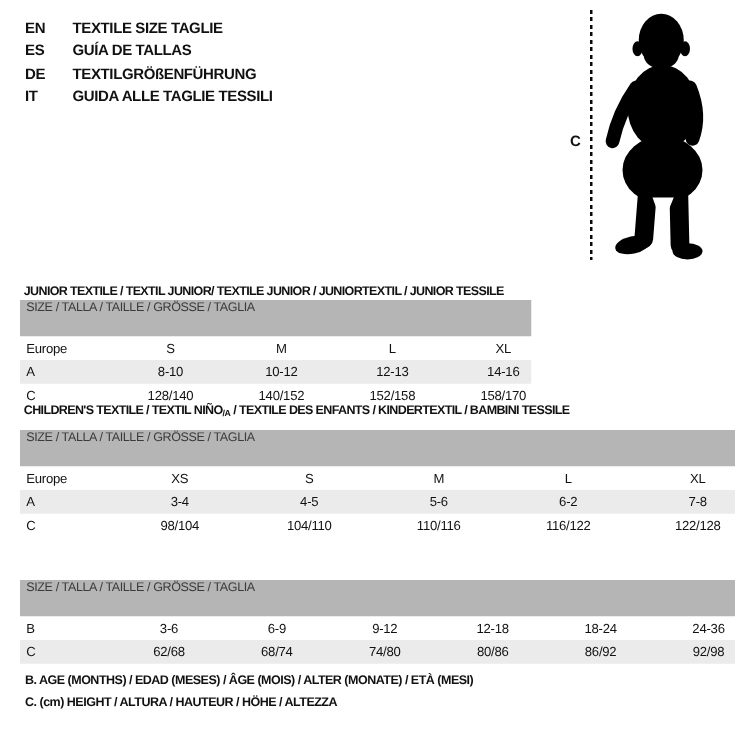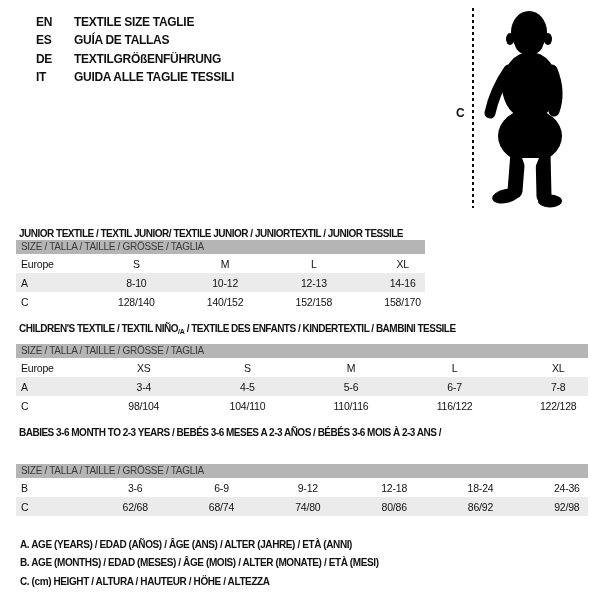--- a/index.html
+++ b/index.html
@@ -4,21 +4,21 @@
 <style>
   html, body { margin:0; padding:0; background:#ffffff; }
   body {
     width:600px; height:600px; position:relative; overflow:hidden;
     font-family:"Liberation Sans","DejaVu Sans",sans-serif;
     color:#111111;
     -webkit-font-smoothing:antialiased;
   }
 
   
-  .lang-list { position:absolute; left:36px; top:13px; }
+  .lang-list { position:absolute; left:20px; top:13px; }
   .lang-row  { display:flex; line-height:18.4px; font-weight:700; font-size:12px; letter-spacing:-0.3px; white-space:nowrap; }
   .lang-code { width:38px; flex:0 0 38px; }
 
   
   .height-line {
     position:absolute; left:472px; top:8px; width:2px; height:200px;
     background:repeating-linear-gradient(to bottom, #0a0a0a 0 3px, transparent 3px 6px);
   }
   .height-label { position:absolute; left:456px; top:106px; font-weight:700; font-size:12px; }
   .silhouette { position:absolute; left:482px; top:8px; width:98px; height:200px; }
@@ -26,21 +26,21 @@
   
   .table-title {
     position:absolute; left:19px; font-weight:700; font-size:10px;
     letter-spacing:-0.5px; white-space:nowrap; line-height:13.5px;
   }
   .size-table { position:absolute; left:16px; }
   .t1 { top:240px; width:409px; }
   .t2 { top:344px; width:572px; }
   .t3 { top:464px; width:572px; }
   .size-bar {
-    height:14px; background:#b5b5b5; color:#3a3a3a;
+    height:29px; background:#b5b5b5; color:#3a3a3a;
     font-size:10px; line-height:14px; padding-left:5px; box-sizing:border-box;
     letter-spacing:-0.3px; white-space:nowrap; overflow:hidden;
   }
   .trow { display:grid; height:19px; align-items:center; font-size:10.5px; letter-spacing:-0.2px;gap:44px; }
   .t1 .trow { grid-template-columns:54px repeat(4,1fr); }
   .t2 .trow { grid-template-columns:54px repeat(5,1fr); }
   .t3 .trow { grid-template-columns:54px repeat(6,1fr); }
   .trow.alt { background:#ebebeb; }
   .cell { text-align:center; white-space:nowrap; }
   .label-cell { text-align:left; padding-left:5px; }
@@ -134,35 +134,34 @@
       <span class="cell">S</span>
       <span class="cell">M</span>
       <span class="cell">L</span>
       <span class="cell">XL</span>
     </div>
   <div class="trow alt">
       <span class="cell label-cell">A</span>
       <span class="cell">3-4</span>
       <span class="cell">4-5</span>
       <span class="cell">5-6</span>
-      <span class="cell">6-7</span>
+      <span class="cell">6-2</span>
       <span class="cell">7-8</span>
     </div>
   <div class="trow">
       <span class="cell label-cell">C</span>
       <span class="cell">98/104</span>
       <span class="cell">104/110</span>
       <span class="cell">110/116</span>
       <span class="cell">116/122</span>
       <span class="cell">122/128</span>
     </div>
 </div>
 
 <div class="table-title" style="top:426px">
-  <div>BABIES 3-6 MONTH TO 2-3 YEARS / BEBÉS 3-6 MESES A 2-3 AÑOS / BÉBÉS 3-6 MOIS À 2-3 ANS /</div>
 </div>
 <div class="size-table t3">
   <div class="size-bar">SIZE / TALLA / TAILLE / GRÖSSE / TAGLIA</div>
   <div class="trow">
       <span class="cell label-cell">B</span>
       <span class="cell">3-6</span>
       <span class="cell">6-9</span>
       <span class="cell">9-12</span>
       <span class="cell">12-18</span>
       <span class="cell">18-24</span>
@@ -173,16 +172,15 @@
       <span class="cell">62/68</span>
       <span class="cell">68/74</span>
       <span class="cell">74/80</span>
       <span class="cell">80/86</span>
       <span class="cell">86/92</span>
       <span class="cell">92/98</span>
     </div>
 </div>
 
 <div class="notes">
-  <div class="note-line">A. AGE (YEARS) / EDAD (AÑOS) / ÂGE (ANS) / ALTER (JAHRE) / ETÀ (ANNI)</div>
   <div class="note-line">B. AGE (MONTHS) / EDAD (MESES) / ÂGE (MOIS) / ALTER (MONATE) / ETÀ (MESI)</div>
   <div class="note-line">C. (cm) HEIGHT / ALTURA / HAUTEUR / HÖHE / ALTEZZA</div>
 </div>
 
 </body></html>

